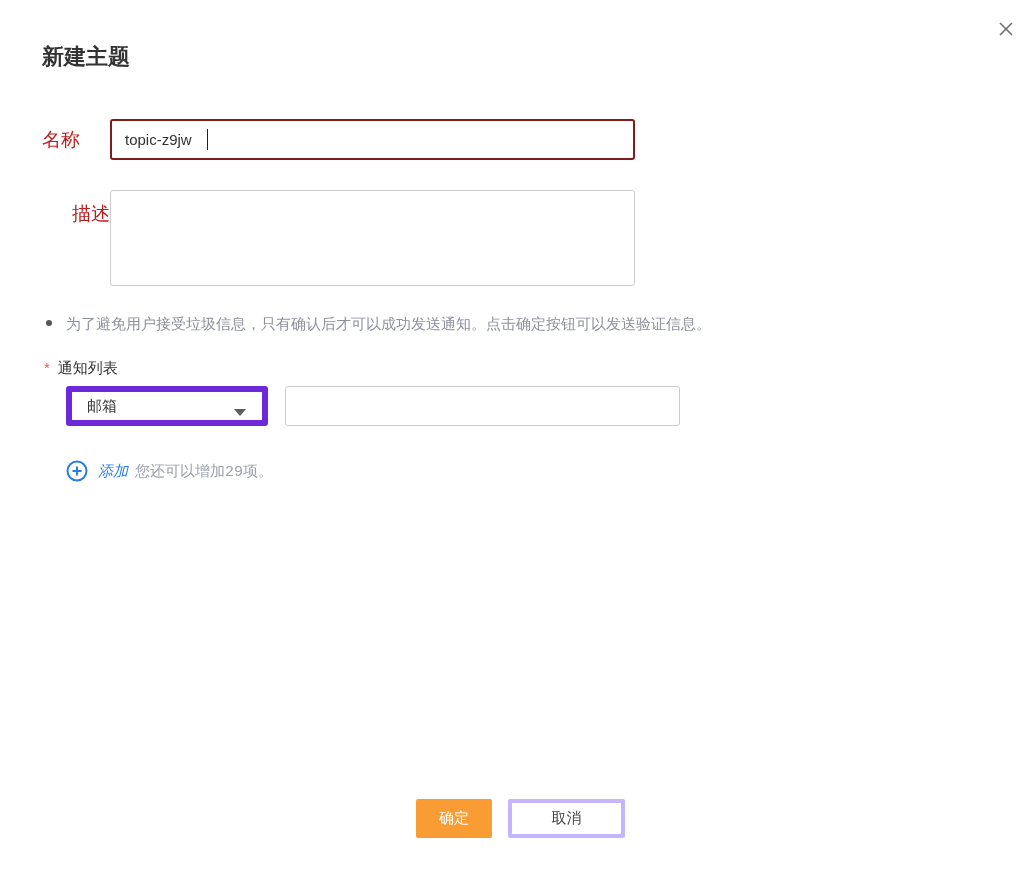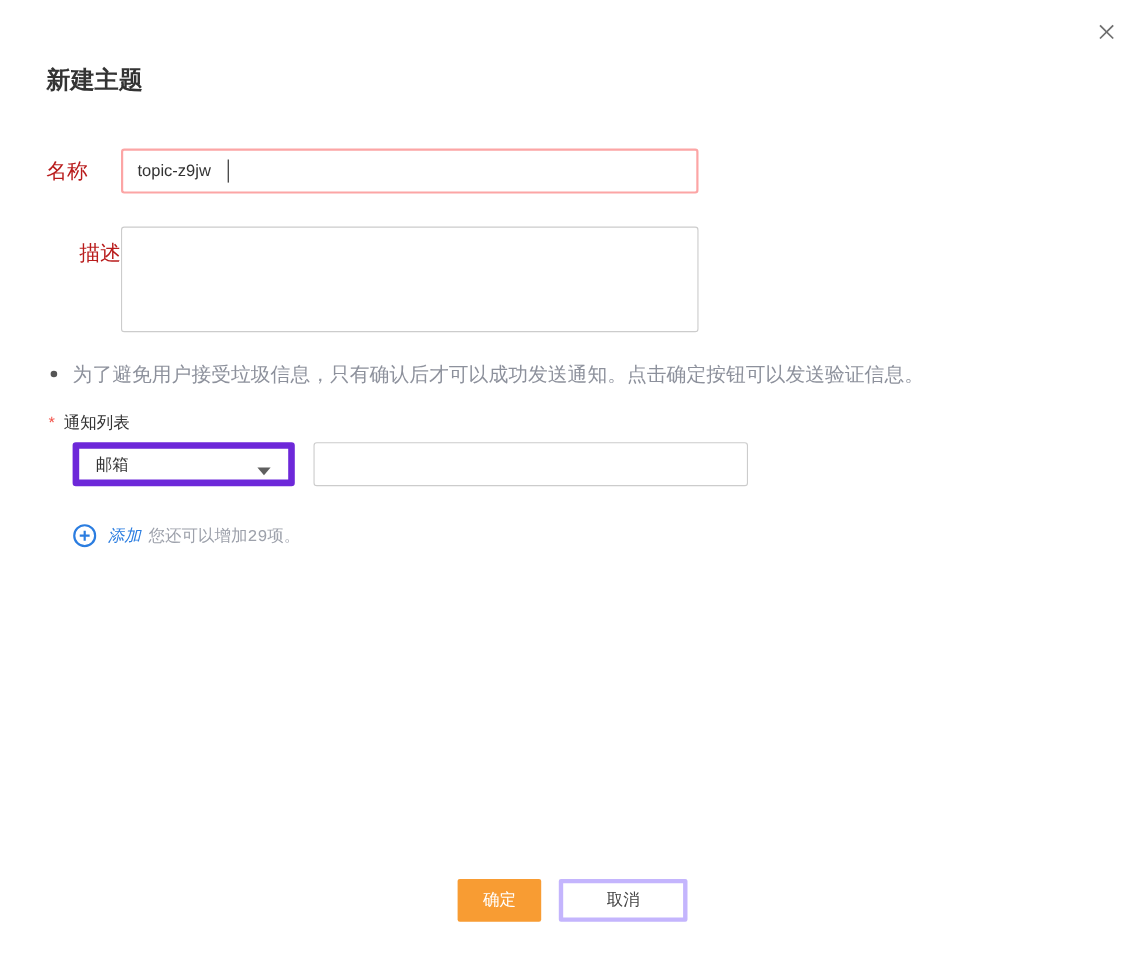--- a/index.html
+++ b/index.html
@@ -22,42 +22,42 @@
     width: 22px;
     height: 22px;
     background: transparent;
     border: none;
     cursor: pointer;
     padding: 0;
     line-height: 0;
   }
   .close-btn svg { stroke: #6e6e6e; stroke-width: 1.6; }
   .dialog-title {
-    padding-top: 60px;
+    padding-top: 44px;
     margin-left: 42px;
     font-size: 22px;
     line-height: 26px;
     font-weight: 700;
     color: #333;
   }
   .form-row { display: flex; margin-left: 42px; }
   .row-name { margin-top: 49px; align-items: center; }
   .row-desc { margin-top: 30px; align-items: flex-start; }
   .field-label {
     width: 68px;
     flex: 0 0 68px;
     font-size: 19px;
     color: #b91c1c;
   }
   .row-desc .field-label { padding-top: 11px; text-align: right; }
   .input-wrap { position: relative; }
   .text-input {
     width: 525px;
     height: 41px;
-    border: 2px solid #fca5a5;
+    border: 2px solid #7f1d1d;
     border-radius: 3px;
     padding: 0 13px;
     font-size: 15px;
     color: #333;
     font-family: "Liberation Sans", "DejaVu Sans", sans-serif;
     outline: none;
     background: #fff;
   }
   .caret {
     position: absolute;
@@ -77,21 +77,21 @@
     color: #333;
     font-family: "Liberation Sans", "DejaVu Sans", sans-serif;
     resize: none;
     outline: none;
     background: #fff;
   }
   .notice-row {
     display: flex;
     align-items: baseline;
     margin: 28px 0 0 46px;
-    font-size: 18px;
+    font-size: 15px;
     color: #8d919c;
     line-height: 20px;
   }
   .notice-bullet {
     width: 6px;
     height: 6px;
     border-radius: 50%;
     background: #555;
     flex: 0 0 6px;
     margin-right: 14px;

